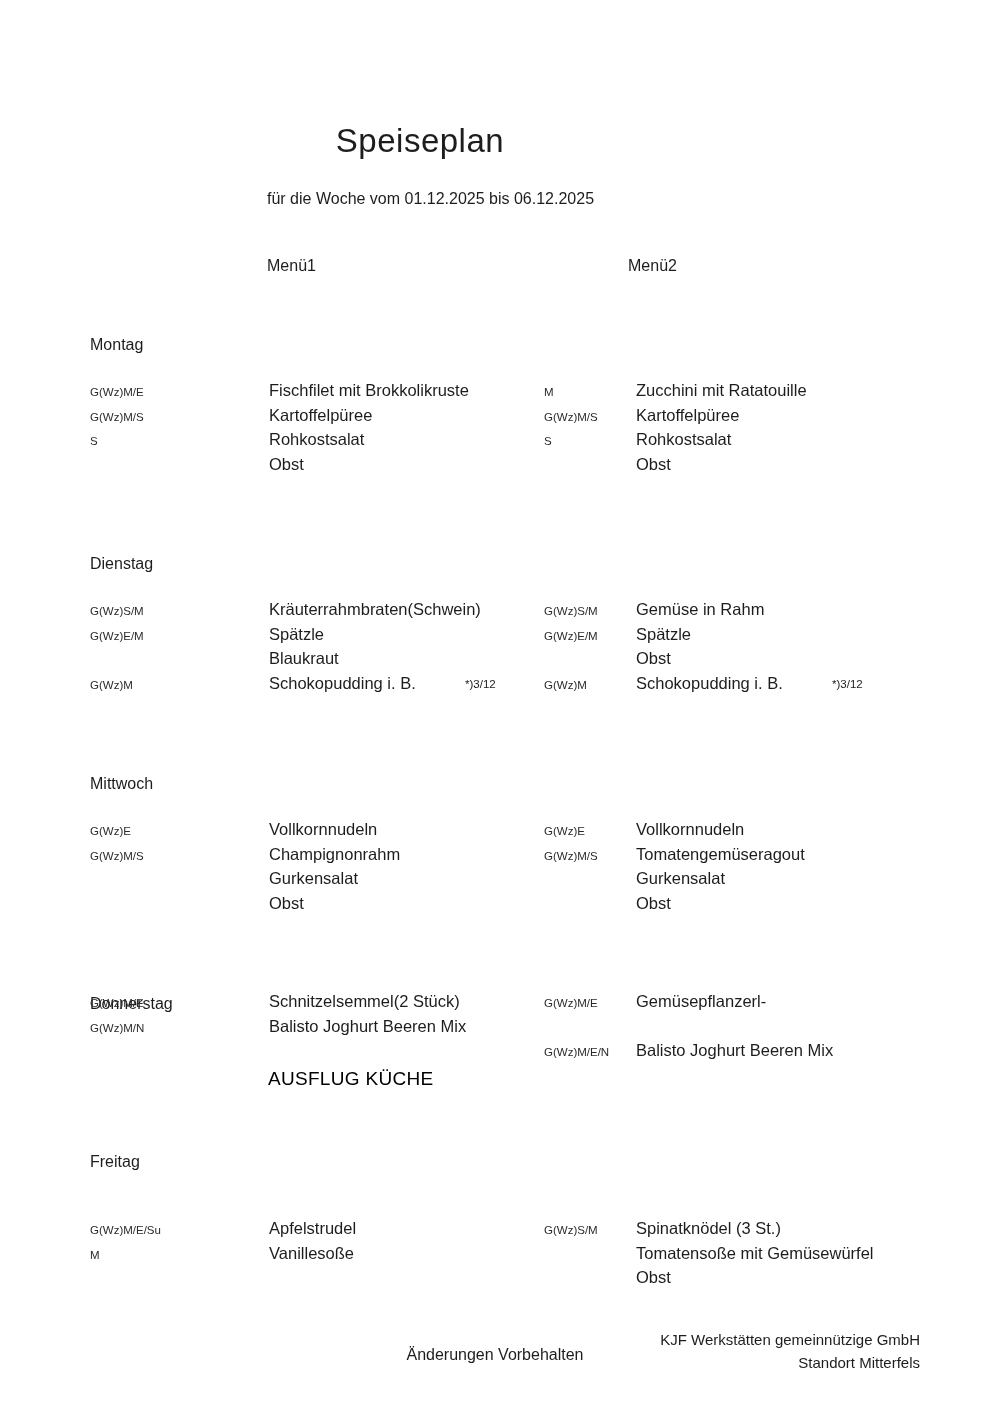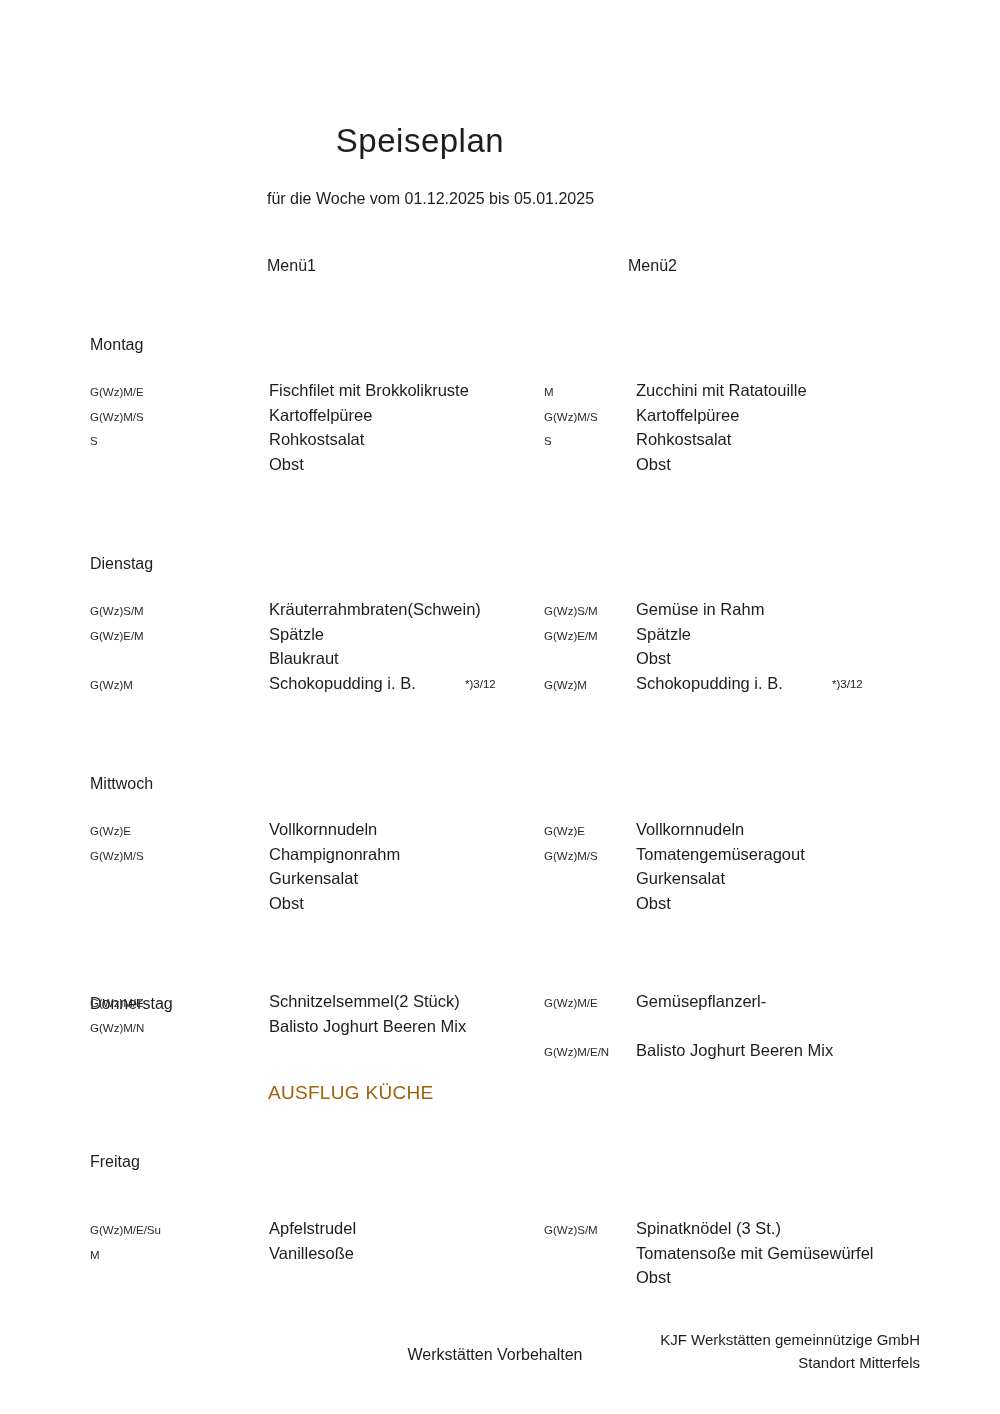--- a/index.html
+++ b/index.html
@@ -98,21 +98,21 @@
   }
 </style>
 </head>
 <body>
 
 <div class="page">
 
   <div class="abs title">Speiseplan</div>
 
 
-  <div class="abs subtitle">für die Woche vom 01.12.2025 bis 05.01.2025</div>
+  <div class="abs subtitle">für die Woche vom 01.12.2025 bis 06.12.2025</div>
 
   <div class="abs col-header m1">Menü1</div>
   <div class="abs col-header m2">Menü2</div>
 
   <div id="days-root">
       <div class="abs day-label" style="top: 333px;">Montag</div>
       <div class="abs day-rows" style="top: 381px;">
         <div class="menu-row">
           <span class="code">G(Wz)M/E</span>
           <span class="item">Fischfilet mit Brokkolikruste</span>
@@ -205,21 +205,21 @@
           <span class="item">Balisto Joghurt Beeren Mix</span>
           <span class="code"></span>
         </div>
         <div class="menu-row">
           <span class="code"></span>
           <span class="item"></span>
           <span class="code">G(Wz)M/E/N</span>
           <span class="item">Balisto Joghurt Beeren Mix</span>
         </div>
       </div>
-      <div class="abs kitchen-note" style="color: #a16207; margin-top: 14px;">AUSFLUG KÜCHE</div>
+      <div class="abs kitchen-note" style="color: #000000;">AUSFLUG KÜCHE</div>
       <div class="abs day-label" style="top: 1150px;">Freitag</div>
       <div class="abs day-rows" style="top: 1175px; margin-top: 44px;">
         <div class="menu-row">
           <span class="code">G(Wz)M/E/Su</span>
           <span class="item">Apfelstrudel</span>
           <span class="code">G(Wz)S/M</span>
           <span class="item">Spinatknödel (3 St.)</span>
         </div>
         <div class="menu-row">
           <span class="code">M</span>
@@ -229,19 +229,19 @@
         </div>
         <div class="menu-row">
           <span class="code"></span>
           <span class="item"></span>
           <span class="code"></span>
           <span class="item">Obst</span>
         </div>
       </div>
     </div>
 
-  <div class="abs footer-left">Werkstätten Vorbehalten</div>
+  <div class="abs footer-left">Änderungen Vorbehalten</div>
   <div class="abs footer-right">
     <div>KJF Werkstätten gemeinnützige GmbH</div>
     <div>Standort Mitterfels</div>
   </div>
 
 </div>
 
 </body></html>

